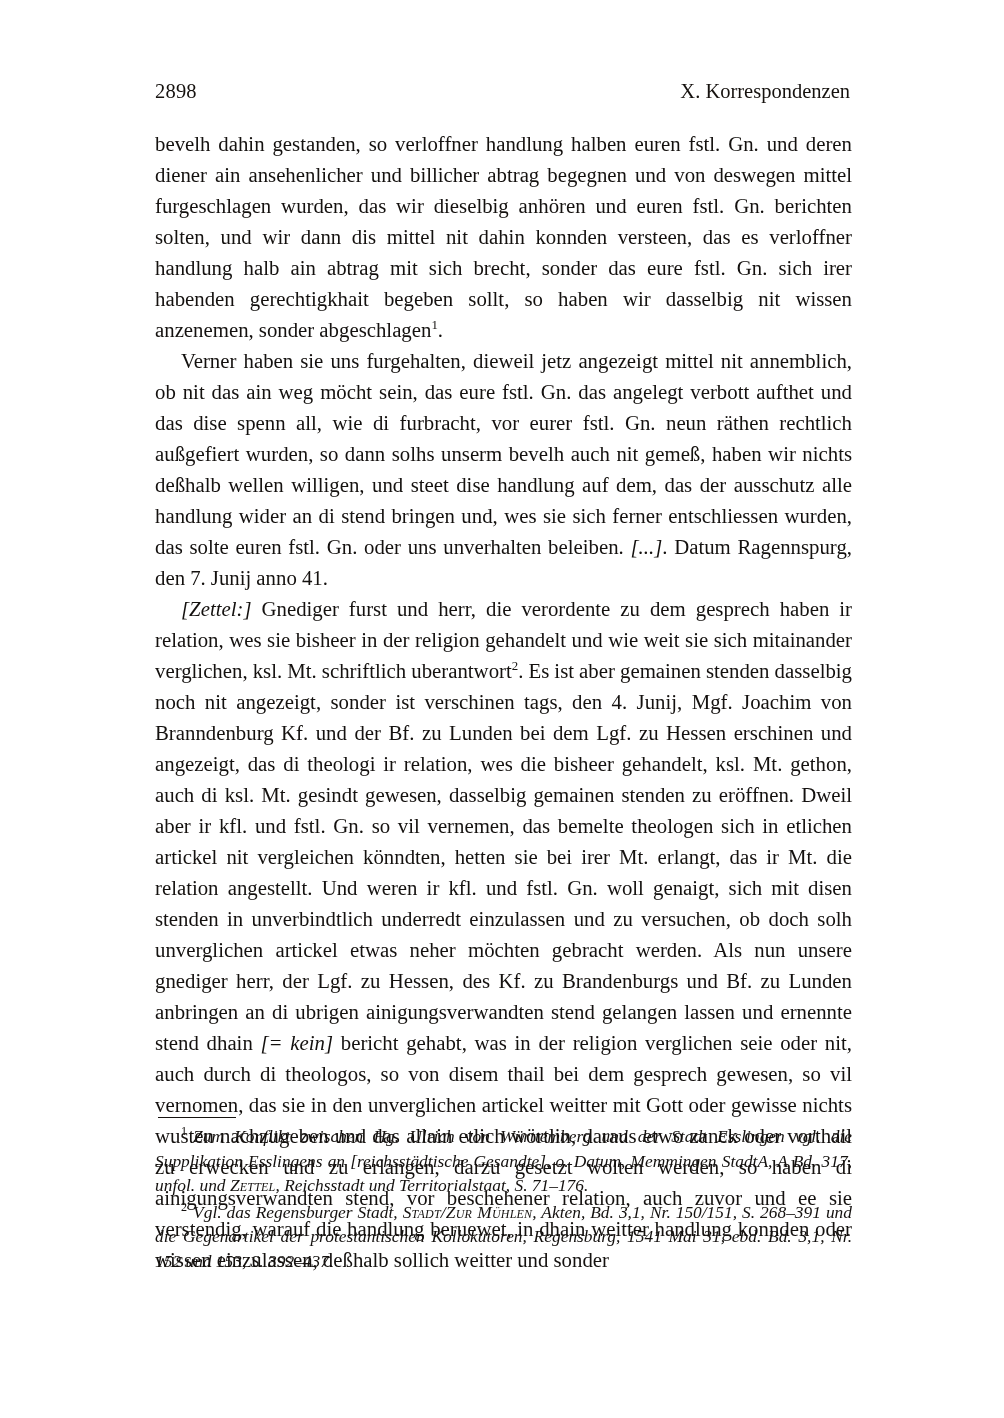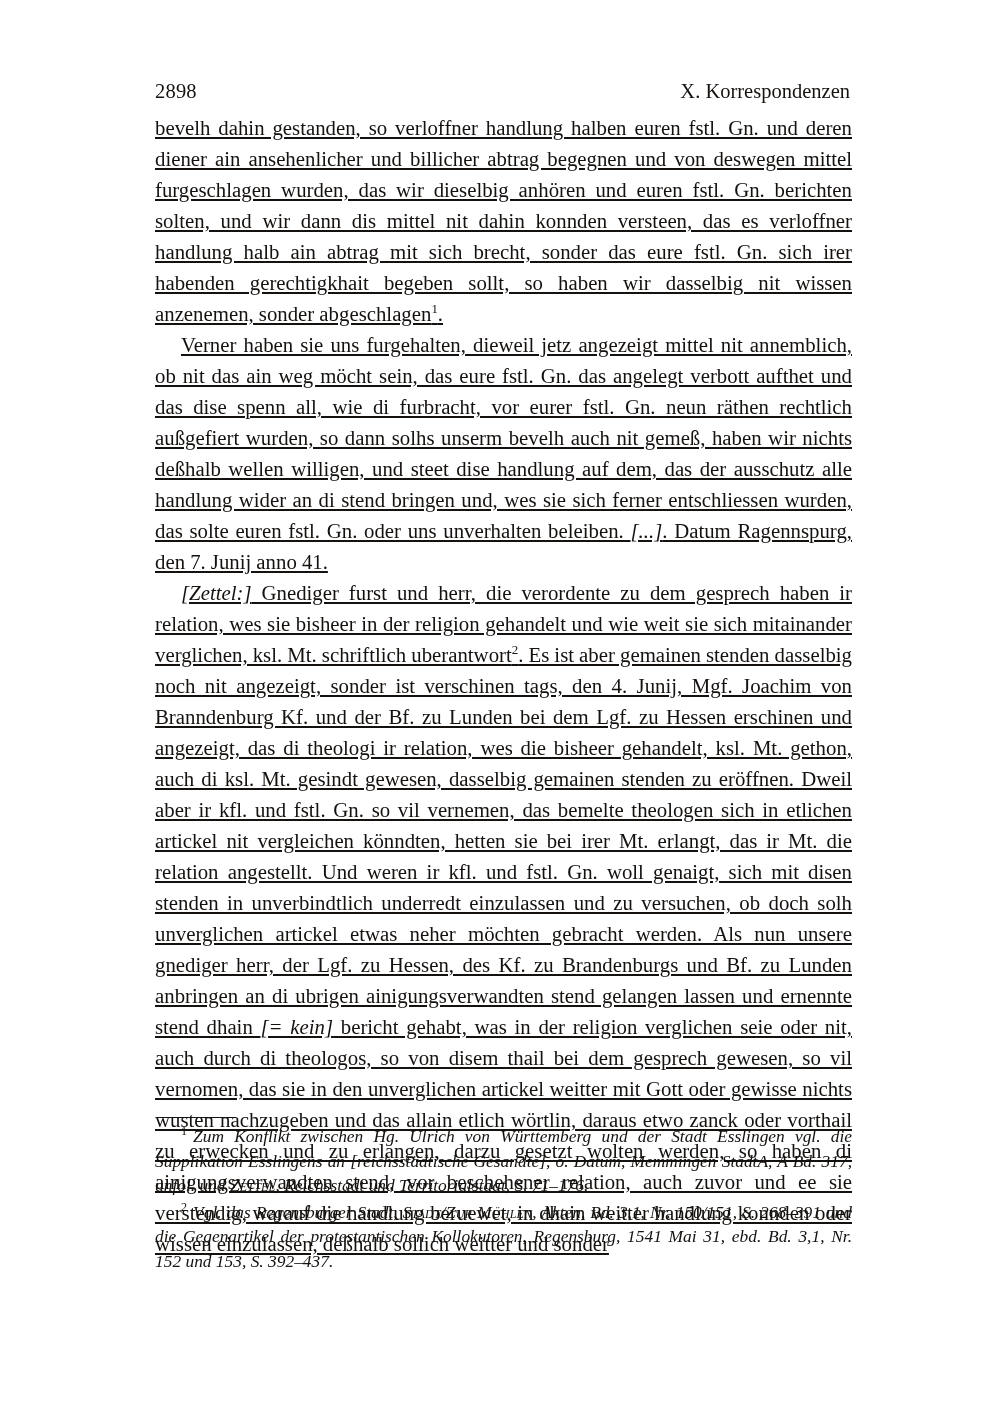--- a/index.html
+++ b/index.html
@@ -41,23 +41,22 @@
     right: 0;
     top: 0;
     text-align: right;
     padding-left: 14px;
   }
 
   
   .body {
     position: absolute;
     left: 155px;
-    top: 112px;
+    top: 128px;
     width: 697px;
-    text-decoration: underline;
   }
   .body p {
     margin: 0;
     font-size: 20.8px;
     line-height: 31.0px;
     text-align: justify;
     text-justify: inter-word;
     -webkit-hyphens: none;
     hyphens: none;
     word-spacing: -0.1px;

